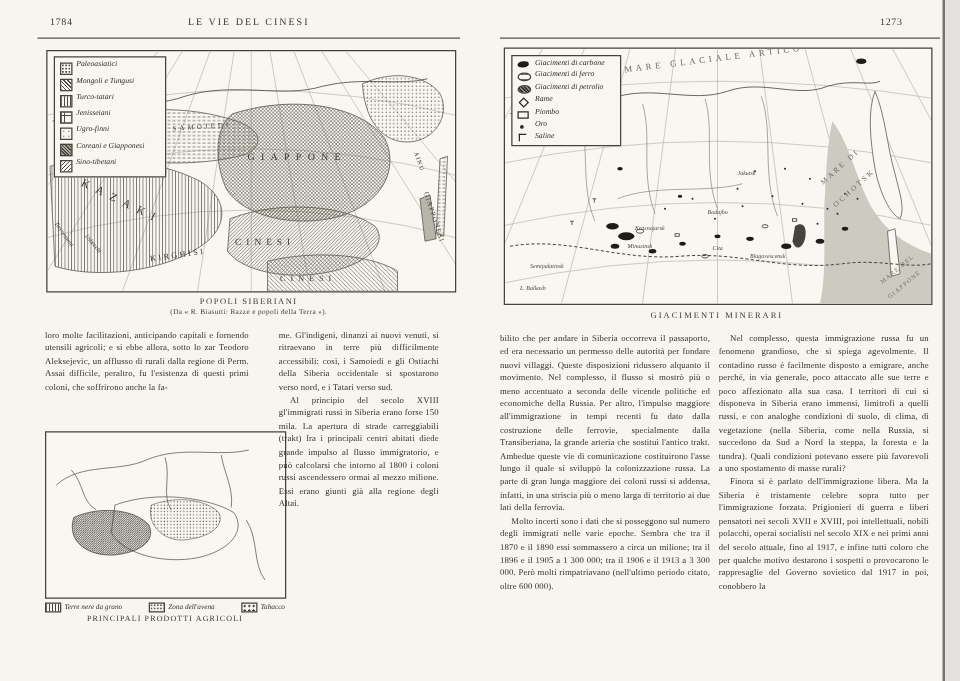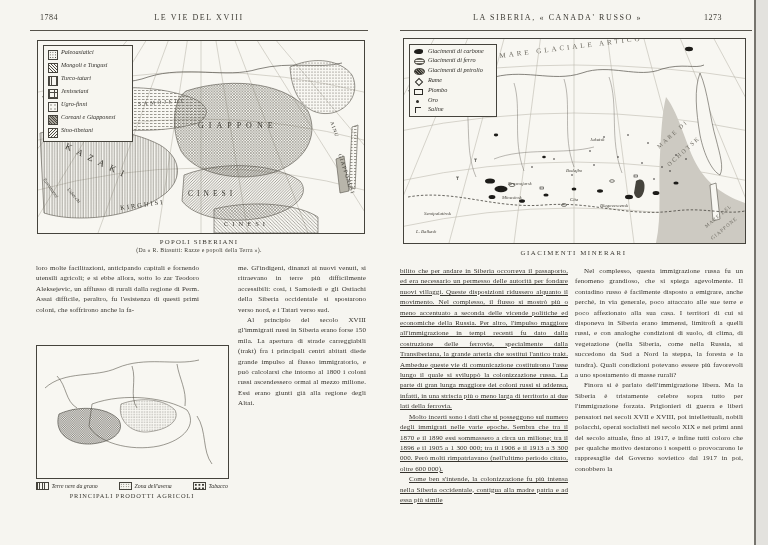--- a/index.html
+++ b/index.html
@@ -68,21 +68,21 @@
   
   .edge-line  { position:absolute; left:754px; top:0; width:2px; height:545px; background:#76746e; }
   .edge-strip { position:absolute; left:756px; top:0; width:12px; height:545px; background:#e3e2de; }
 </style>
 </head>
 <body>
 
 <div class="scan">
 
   <span class="pagenum" style="left:40px; top:13px;">1784</span>
-  <span class="hdr-title" style="left:30px; top:13px; width:338px;">LE VIE DEL XVIII</span>
+  <span class="hdr-title" style="left:30px; top:13px; width:338px;">LE VIE DEL CINESI</span>
   <div class="hdr-rule" style="left:30px; top:30px; width:338px;"></div>
 
   <div class="map" style="left:37px; top:40px; width:326px; height:192px;">
     <svg width="326" height="192" viewBox="0 0 326 192">
       <defs>
         <pattern id="p-vl" width="2.6" height="2.6" patternUnits="userSpaceOnUse">
             <path d="M1 0V2.6" stroke="#5a574e" stroke-width="0.55"></path>
           </pattern>
         <pattern id="p-hh" width="2.8" height="2.8" patternUnits="userSpaceOnUse">
             <path d="M0 2.8L2.8 0" stroke="#5a574e" stroke-width="0.55"></path>
@@ -213,27 +213,26 @@
       </div>
     <div class="m2-item">
         <span class="sw2 sw2-tabacco"></span>
         <span class="lbl">Tabacco</span>
       </div>
   </div>
   <div class="cap" style="left:36px; top:492px; width:192px;">
     <div style="font-size:6.4px; letter-spacing:0.9px;">PRINCIPALI PRODOTTI AGRICOLI</div>
   </div>
 
-  <div class="col" style="left:201px; top:263px; width:165px;">
+  <div class="col" style="left:186px; top:263px; width:165px;">
     <div class="wrap-spacer"></div>
     <p>me. Gl'indigeni, dinanzi ai nuovi venuti, si ritraevano in terre più difficilmente accessibili: così, i Samoiedi e gli Ostiachi della Siberia occidentale si spostarono verso nord, e i Tatari verso sud.</p>
     <p class="ind">Al principio del secolo XVIII gl'immigrati russi in Siberia erano forse 150 mila. La apertura di strade carreggiabili (trakt) fra i principali centri abitati diede grande impulso al flusso immigratorio, e può calcolarsi che intorno al 1800 i coloni russi ascendessero ormai al mezzo milione. Essi erano giunti già alla regione degli Altai.</p>
   </div>
 
-  <span class="hdr-title" style="left:400px; top:13px; width:315px;">LA SIBERIA, « CANADA' RUSSO »</span>
   <span class="pagenum" style="left:704px; top:13px;">1273</span>
   <div class="hdr-rule" style="left:400px; top:30px; width:352px;"></div>
 
   <div class="map" style="left:403px; top:38px; width:341px; height:204px;">
     <svg width="341" height="204" viewBox="0 0 341 204">
       <g stroke="#b3afa2" stroke-width="0.5" fill="none">
         <path d="M170 -260 L-80 204"></path>
           <path d="M170 -260 L-20 204"></path>
           <path d="M170 -260 L45 204"></path>
         <path d="M170 -260 L110 204"></path>
@@ -363,24 +362,23 @@
     <span class="mlabel place" style="left:166px; top:158px;">Cita</span>
     <span class="mlabel place" style="left:196px; top:164px;">Blagovescensk</span>
     <span class="mlabel place" style="left:20px; top:172px;">Semipalatinsk</span>
     <span class="mlabel place" style="left:12px; top:190px;">L. Balkash</span>
   </div>
 
   <div class="cap" style="left:403px; top:249px; width:341px;">
     <div class="cap-t" style="letter-spacing:1.6px;">GIACIMENTI MINERARI</div>
   </div>
 
-  <div class="col" style="left:400px; top:266px; width:168px;text-decoration:underline;">
+  <div class="col" style="left:400px; top:266px; width:168px;">
     <p>bilito che per andare in Siberia occorreva il passaporto, ed era necessario un permesso delle autorità per fondare nuovi villaggi. Queste disposizioni ridussero alquanto il movimento. Nel complesso, il flusso si mostrò più o meno accentuato a seconda delle vicende politiche ed economiche della Russia. Per altro, l'impulso maggiore all'immigrazione in tempi recenti fu dato dalla costruzione delle ferrovie, specialmente dalla Transiberiana, la grande arteria che sostituì l'antico trakt. Ambedue queste vie di comunicazione costituirono l'asse lungo il quale si sviluppò la colonizzazione russa. La parte di gran lunga maggiore dei coloni russi si addensa, infatti, in una striscia più o meno larga di territorio ai due lati della ferrovia.</p>
     <p class="ind">Molto incerti sono i dati che si posseggono sul numero degli immigrati nelle varie epoche. Sembra che tra il 1870 e il 1890 essi sommassero a circa un milione; tra il 1896 e il 1905 a 1 300 000; tra il 1906 e il 1913 a 3 300 000. Però molti rimpatriavano (nell'ultimo periodo citato, oltre 600 000).</p>
-    <p class="ind">Come ben s'intende, la colonizzazione fu più intensa nella Siberia occidentale, contigua alla madre patria e ad essa più simile</p>
   </div>
   <div class="col" style="left:575px; top:266px; width:168px;">
     <p class="ind">Nel complesso, questa immigrazione russa fu un fenomeno grandioso, che si spiega agevolmente. Il contadino russo è facilmente disposto a emigrare, anche perché, in via generale, poco attaccato alle sue terre e poco affezionato alla sua casa. I territori di cui si disponeva in Siberia erano immensi, limitrofi a quelli russi, e con analoghe condizioni di suolo, di clima, di vegetazione (nella Siberia, come nella Russia, si succedono da Sud a Nord la steppa, la foresta e la tundra). Quali condizioni potevano essere più favorevoli a uno spostamento di masse rurali?</p>
     <p class="ind">Finora si è parlato dell'immigrazione libera. Ma la Siberia è tristamente celebre sopra tutto per l'immigrazione forzata. Prigionieri di guerra e liberi pensatori nei secoli XVII e XVIII, poi intellettuali, nobili polacchi, operai socialisti nel secolo XIX e nei primi anni del secolo attuale, fino al 1917, e infine tutti coloro che per qualche motivo destarono i sospetti o provocarono le rappresaglie del Governo sovietico dal 1917 in poi, conobbero la</p>
   </div>
 
   <div class="edge-strip"></div>
   <div class="edge-line"></div>
 </div>
 

